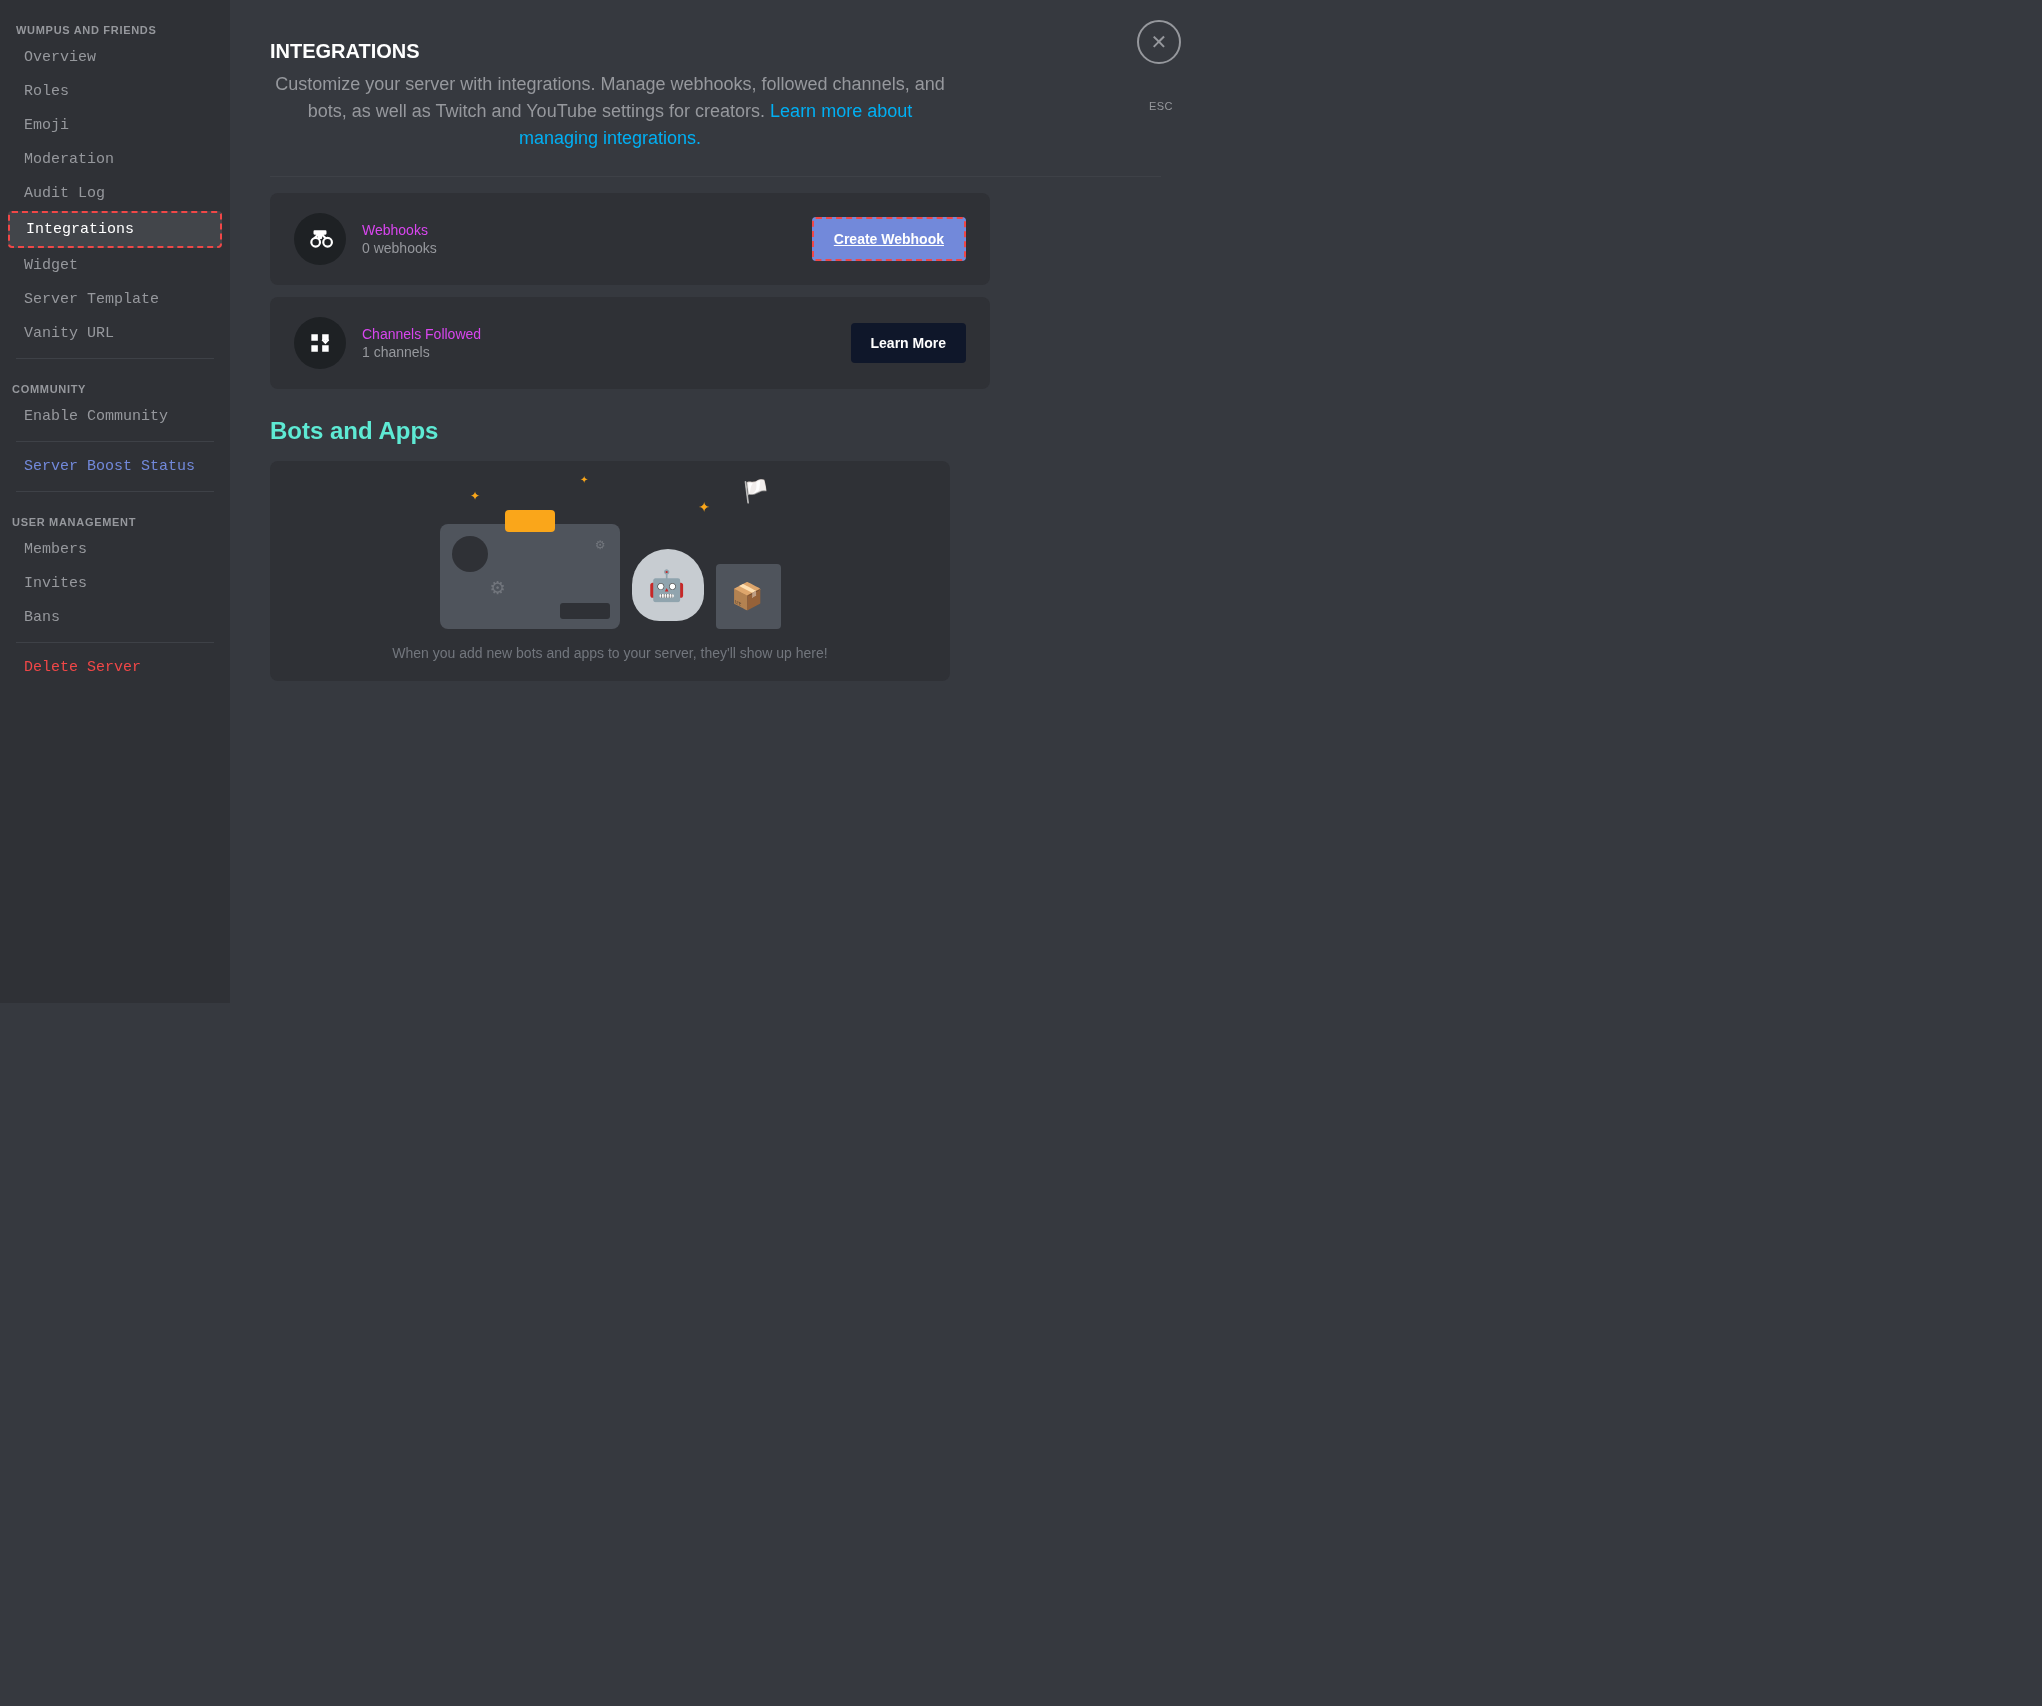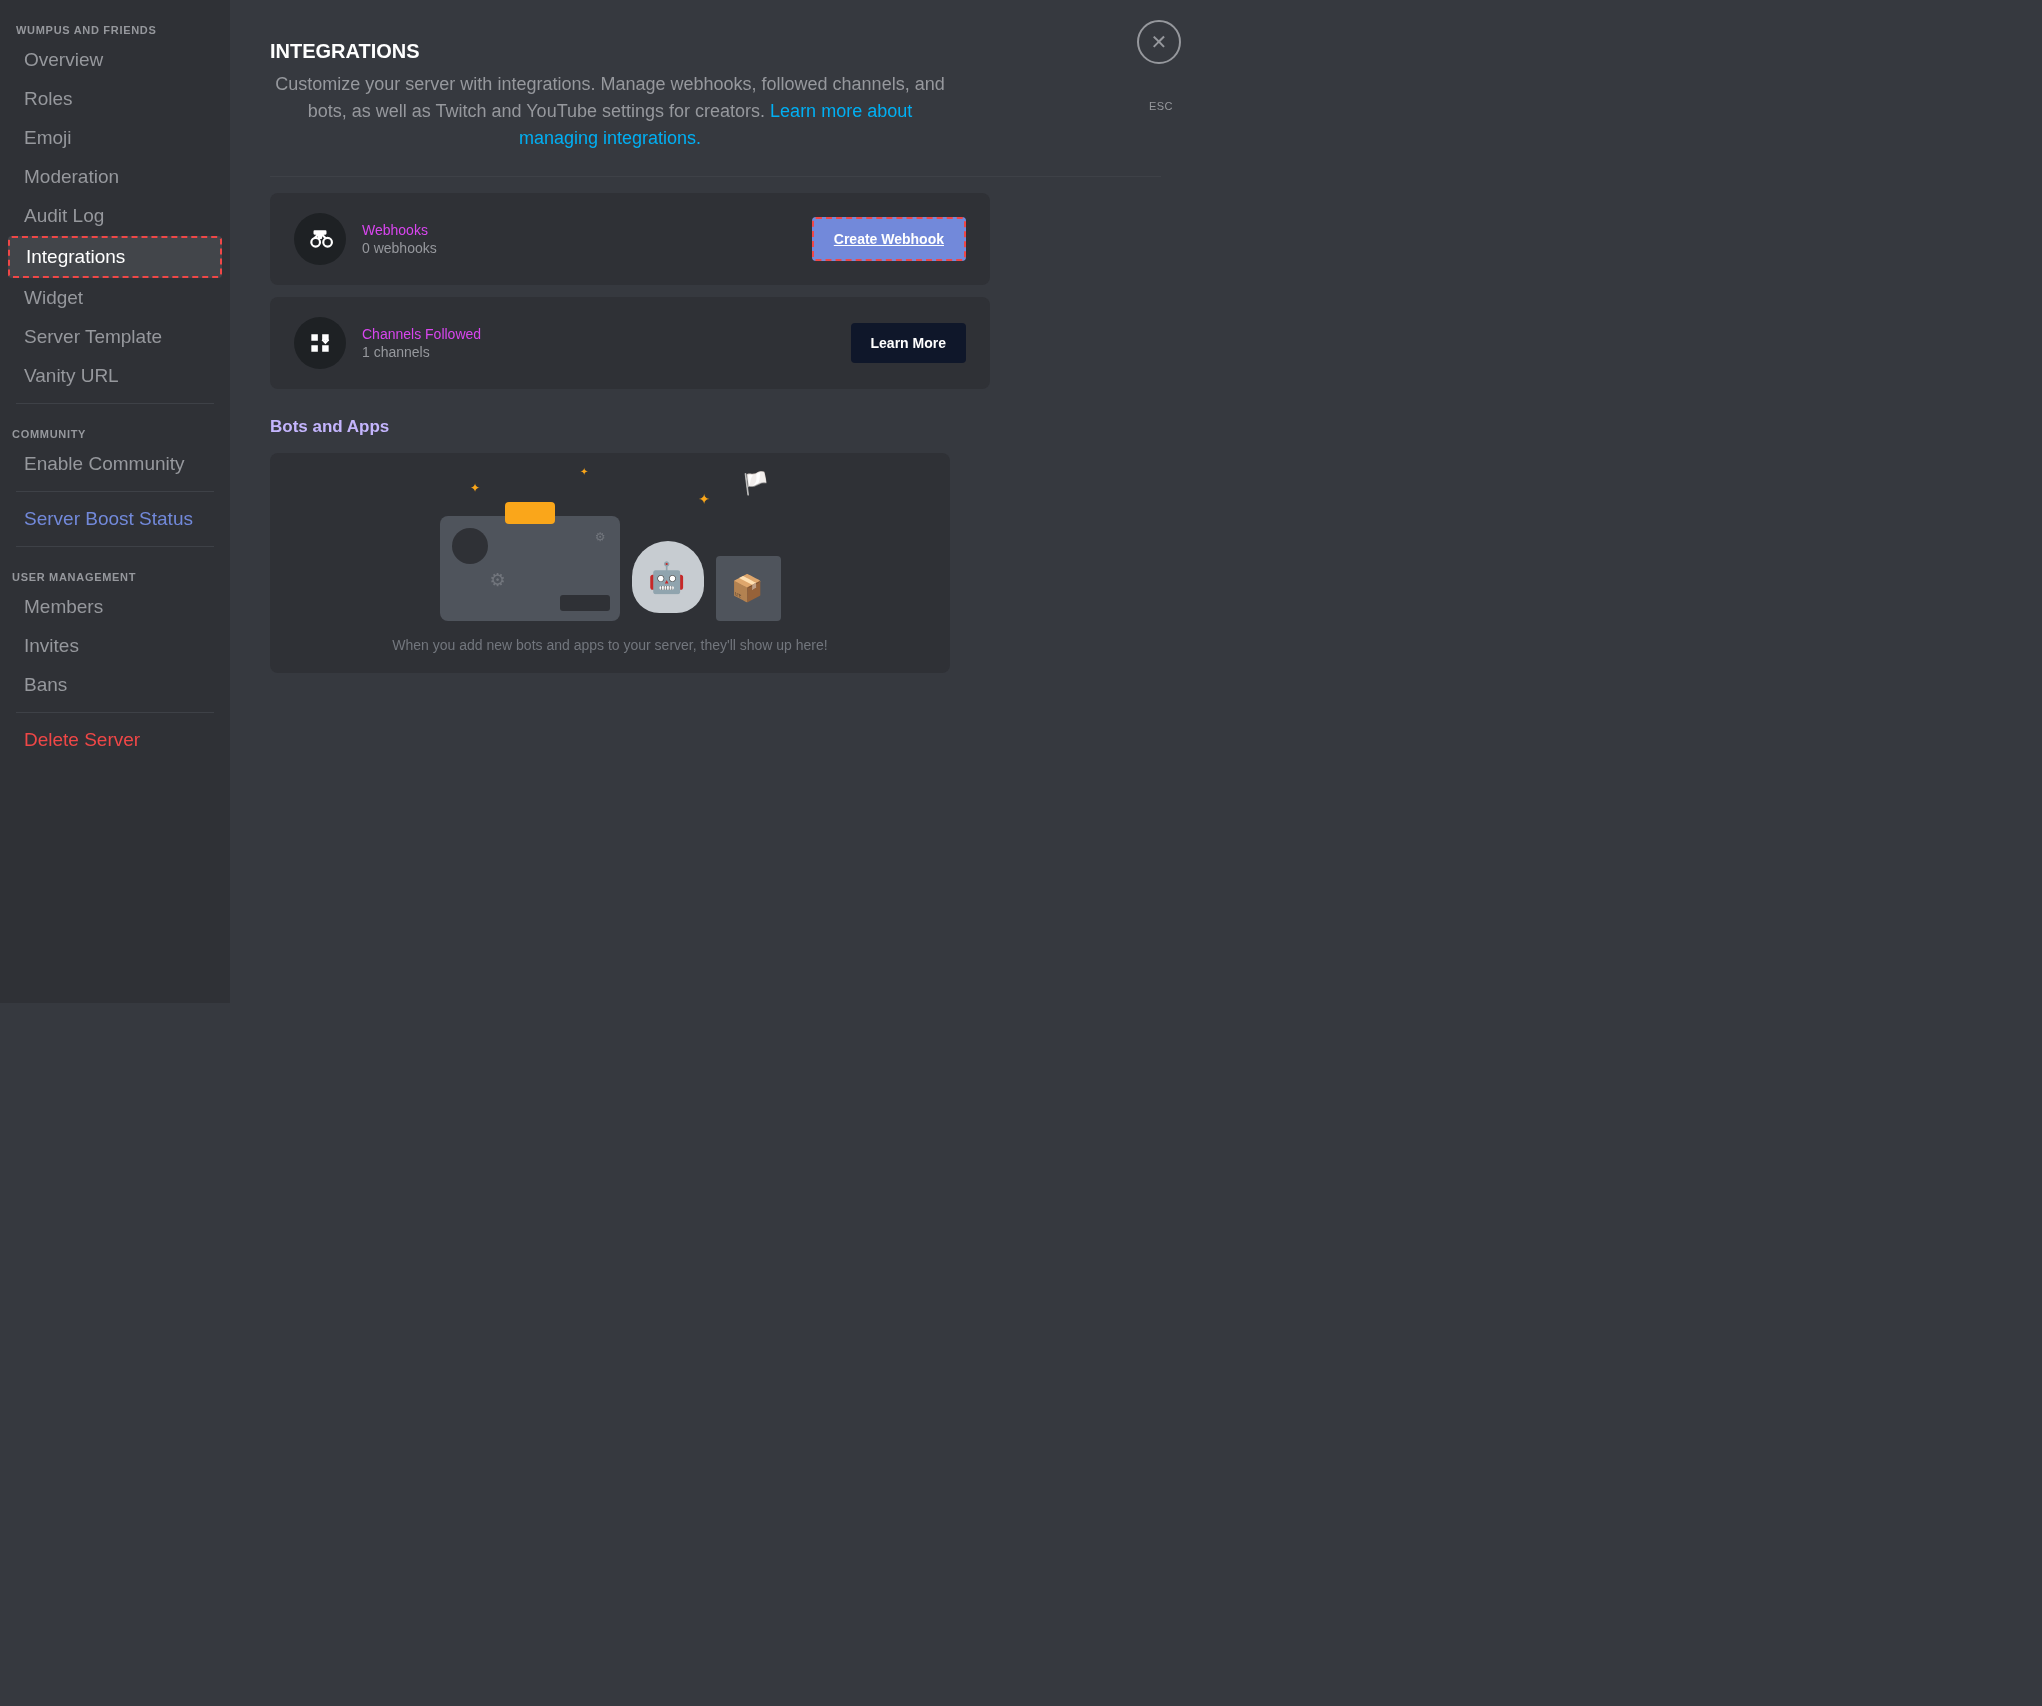--- a/index.html
+++ b/index.html
@@ -31,26 +31,27 @@
       font-weight: 700;
       color: #96989d;
       text-transform: uppercase;
       letter-spacing: 0.7px;
       padding: 8px 16px 4px 16px;
     }
 
     .sidebar-item {
       display: block;
       padding: 8px 16px;
-      font-size: 19px;
+      font-size: 15px;
       color: #96989d;
       cursor: pointer;
       border-radius: 4px;
       margin: 1px 8px;
       text-decoration: none;
+      font-family: Liberation Mono, monospace;
     }
     .sidebar-item.active {
       background: #42454a;
       color: #fff;
       border: 2px dashed #f04747;
       border-radius: 4px;
     }
     .sidebar-item.boost {
       color: #7289da;
     }
@@ -197,23 +198,23 @@
       border: none;
       border-radius: 4px;
       padding: 12px 20px;
       font-size: 14px;
       font-weight: 600;
       cursor: pointer;
       white-space: nowrap;
     }
 
     .section-title {
-      font-size: 17px;
+      font-size: 24px;
       font-weight: 700;
-      color: #c4b5fd;
+      color: #5eead4;
       margin: 28px 0 16px 0;
     }
 
     
     .bots-illustration {
       width: 100%;
       max-width: 680px;
       height: 220px;
       background: #2f3136;
       border-radius: 8px;

